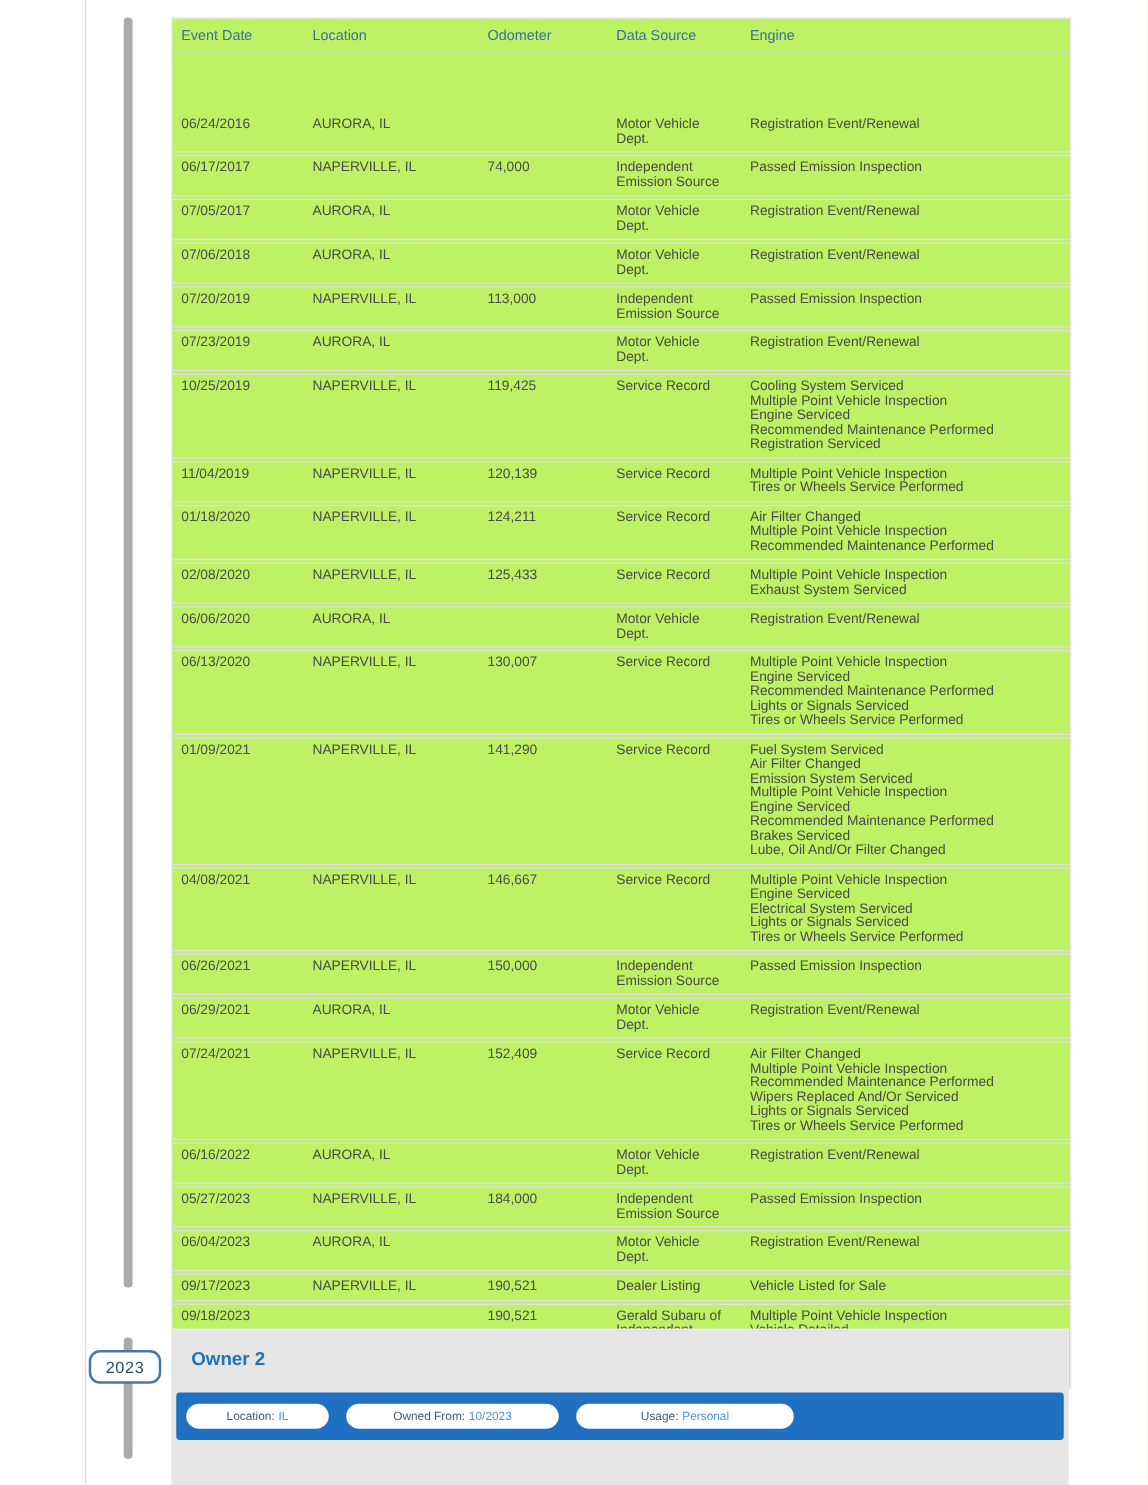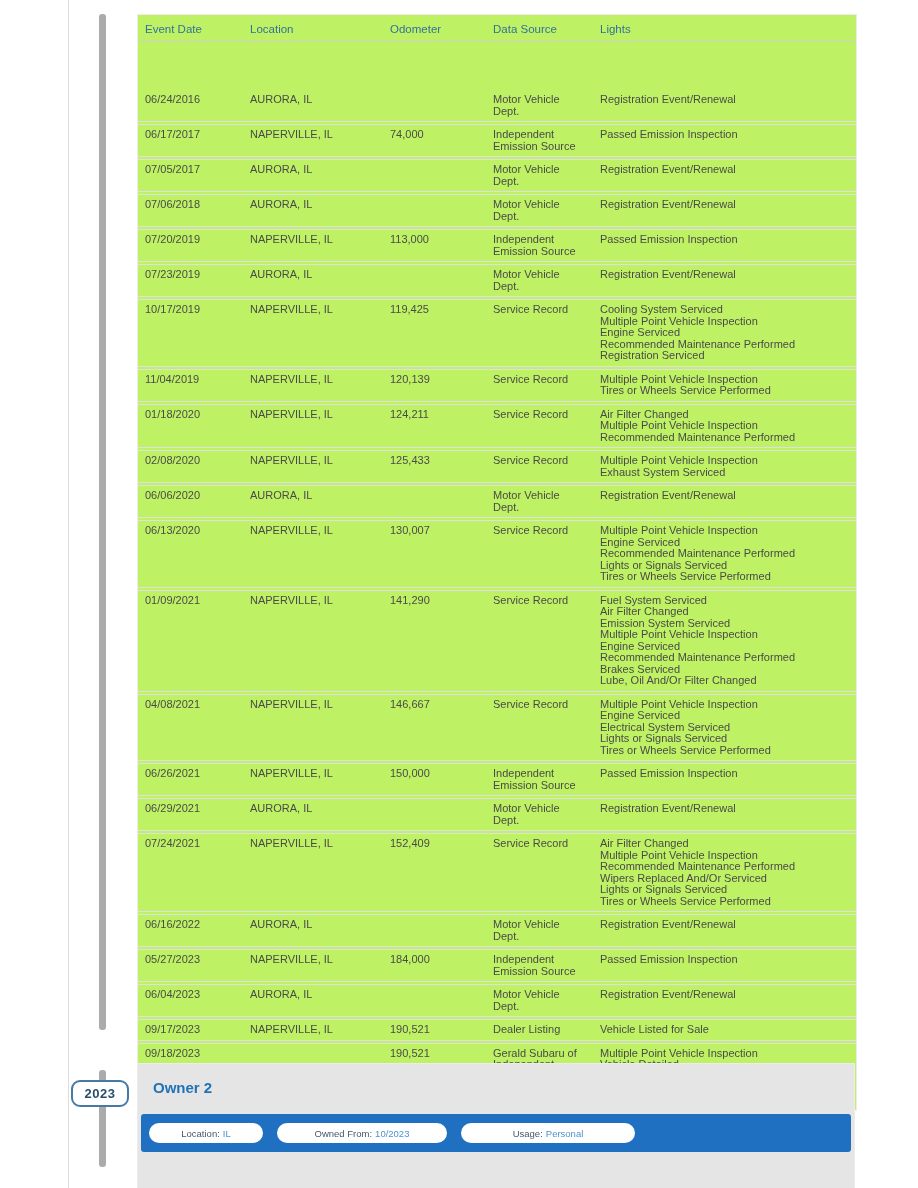--- a/index.html
+++ b/index.html
@@ -23,21 +23,21 @@
   .canvas{position:relative;width:918px;height:1188px;background:#fff;}
 
   .left-rule{position:absolute;left:68px;top:0;width:1px;height:1188px;background:var(--left-rule);}
   .tl-bar{position:absolute;left:99px;width:7px;background:var(--timeline-bar);border-radius:3px;}
   .tl-bar.upper{top:14px;height:1016px;}
   .tl-bar.lower{top:1070px;height:97px;}
 
   .year-badge{position:absolute;left:71px;top:1080px;width:58px;height:27px;background:#fff;
     border:2px solid var(--year-badge-border);border-radius:9px;z-index:3;
     display:flex;align-items:center;justify-content:center;
-    font-size:13px;font-weight:bold;color:var(--year-badge-text);letter-spacing:.5px;}
+    font-size:13px;font-weight:normal;color:var(--year-badge-text);letter-spacing:.5px;}
 
   
   .table-card{position:absolute;left:137px;top:14px;width:720px;background:#bef264;
     border:1px solid var(--card-border);}
   .right-scroll-line{position:absolute;left:849px;top:14px;width:2px;height:1047px;background:#e6e6e6;}
 
   .t-grid{display:grid;grid-template-columns:105px 140px 103px 107px 1fr;
     padding-left:7px;padding-right:8px;}
   .t-head{padding-top:8px;padding-bottom:6px;border-bottom:1px solid var(--header-border);}
   .t-head .h-cell{font-size:11.5px;color:var(--header-text);}
@@ -73,21 +73,21 @@
   <div class="year-badge">2023</div>
 
   <div class="right-scroll-line"></div>
 
   <div class="table-card">
     <div class="t-grid t-head">
         <div class="h-cell">Event Date</div>
         <div class="h-cell">Location</div>
         <div class="h-cell">Odometer</div>
         <div class="h-cell">Data Source</div>
-        <div class="h-cell">Lights</div>
+        <div class="h-cell">Engine</div>
       </div>
     <div>
         <div class="t-grid t-row">
     <div class="cell">06/24/2016</div>
     <div class="cell">AURORA, IL</div>
     <div class="cell"></div>
     <div class="cell">Motor Vehicle Dept.</div>
     <div class="cell">
             <div class="detail-line">Registration Event/Renewal</div>
           </div>
@@ -131,21 +131,21 @@
         <div class="t-grid t-row">
     <div class="cell">07/23/2019</div>
     <div class="cell">AURORA, IL</div>
     <div class="cell"></div>
     <div class="cell">Motor Vehicle Dept.</div>
     <div class="cell">
             <div class="detail-line">Registration Event/Renewal</div>
           </div>
   </div>
         <div class="t-grid t-row">
-    <div class="cell">10/17/2019</div>
+    <div class="cell">10/25/2019</div>
     <div class="cell">NAPERVILLE, IL</div>
     <div class="cell">119,425</div>
     <div class="cell">Service Record</div>
     <div class="cell">
             <div class="detail-line">Cooling System Serviced</div>
             <div class="detail-line">Multiple Point Vehicle Inspection</div>
             <div class="detail-line">Engine Serviced</div>
             <div class="detail-line">Recommended Maintenance Performed</div>
             <div class="detail-line">Registration Serviced</div>
           </div>

